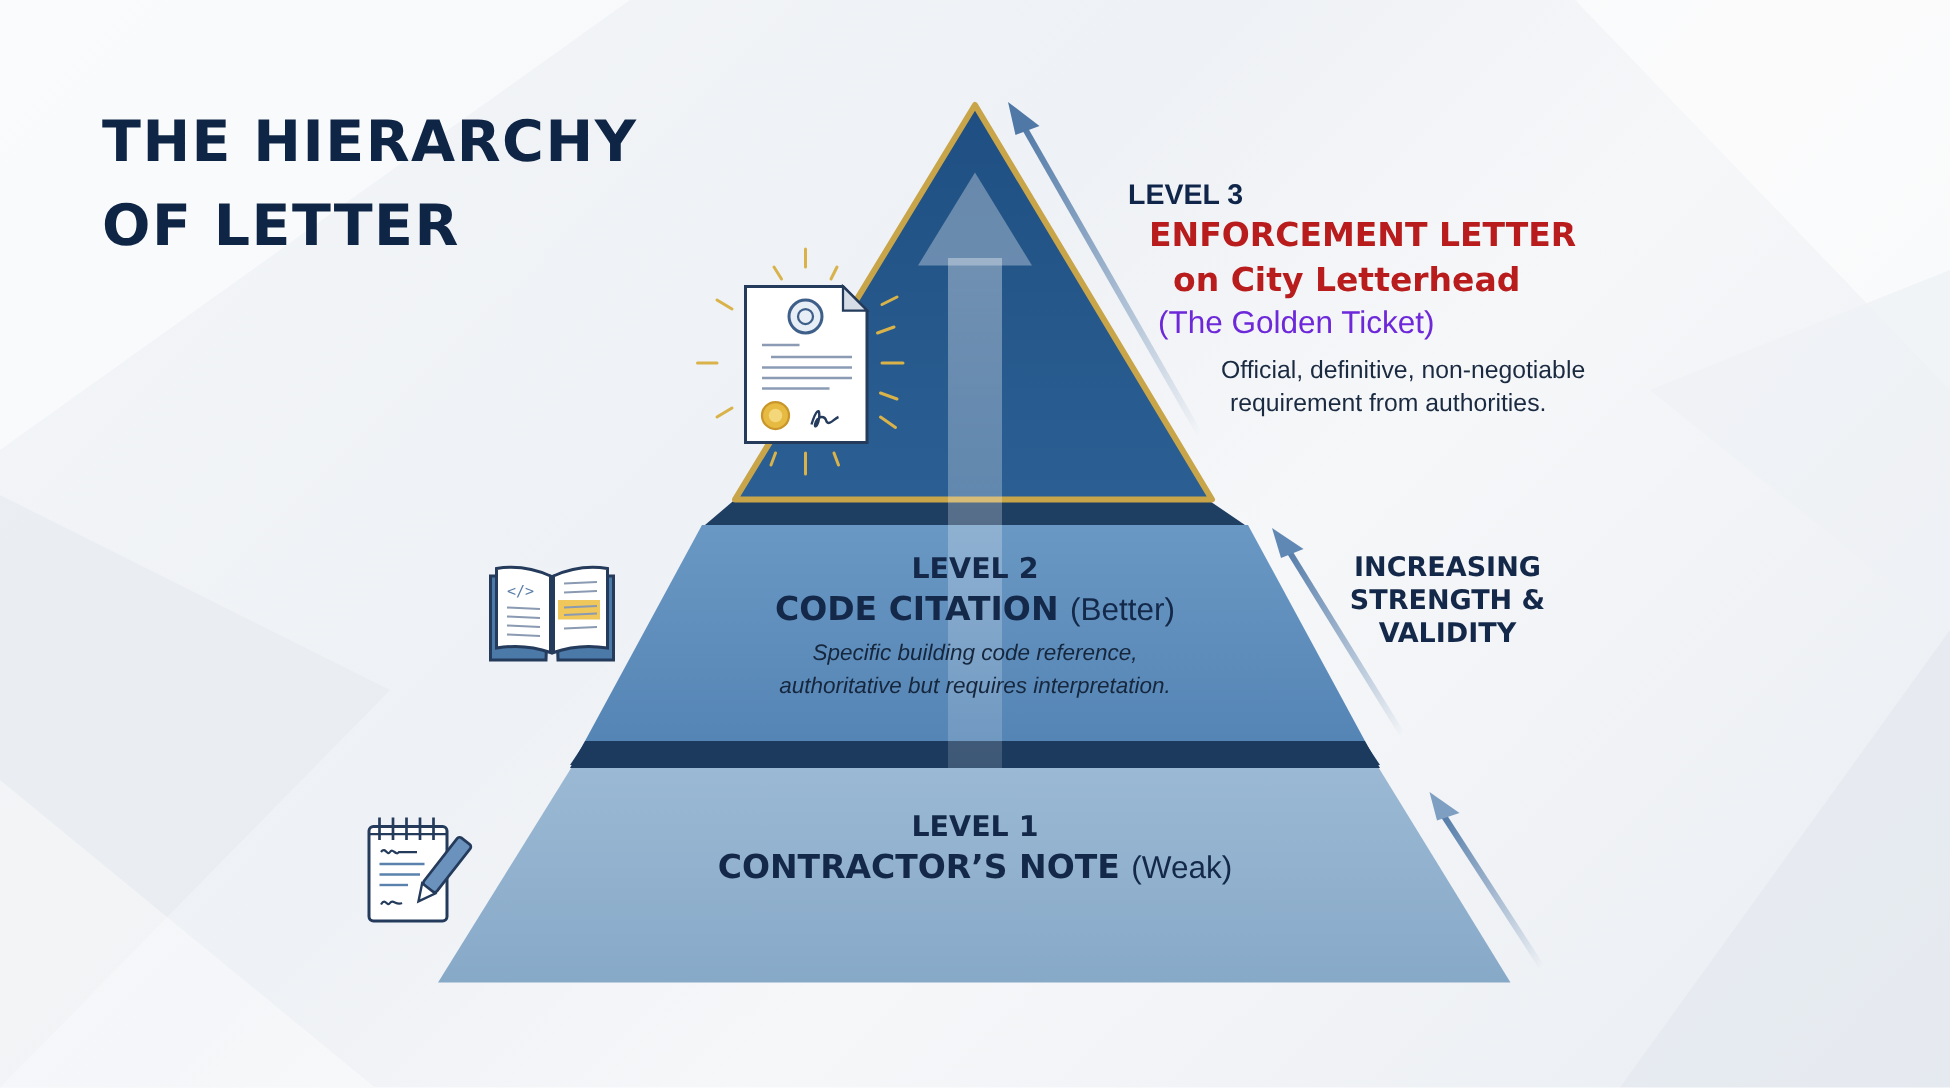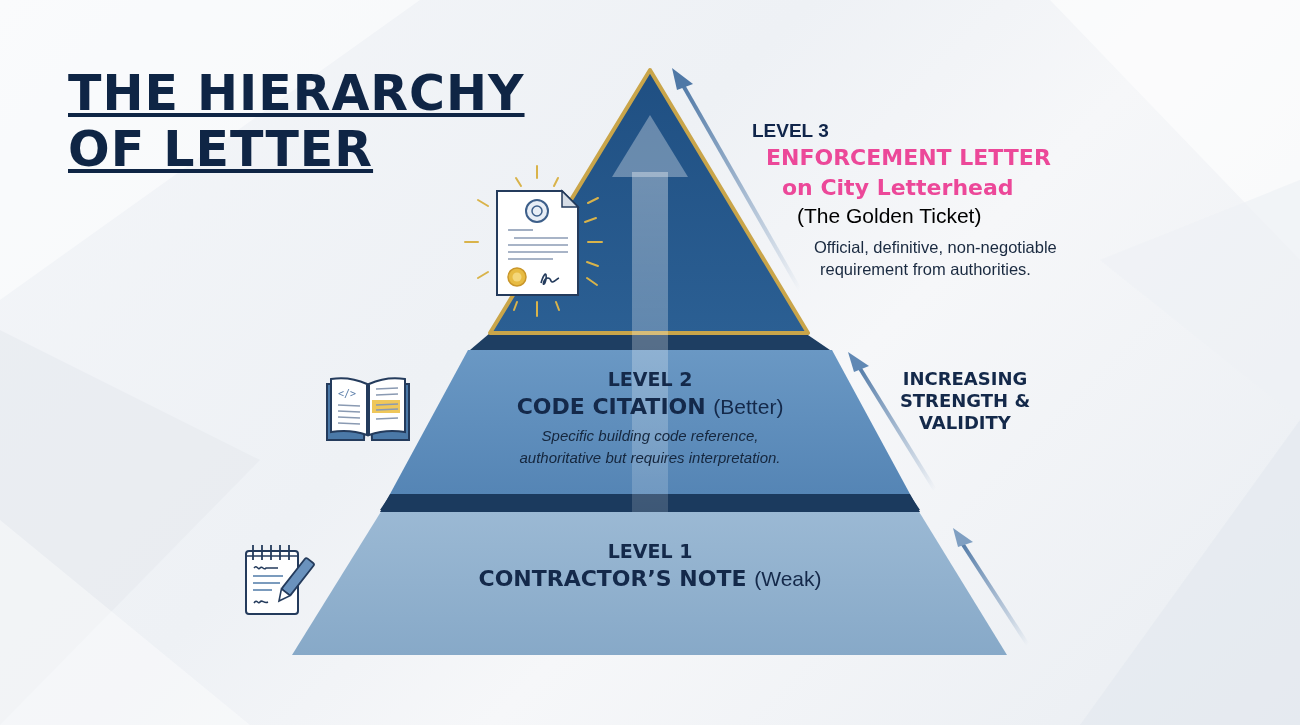--- a/index.html
+++ b/index.html
@@ -6,31 +6,31 @@
   body {
     width: 1300px; height: 725px; overflow: hidden; position: relative;
     background: linear-gradient(135deg, #f4f6f9 0%, #eef1f5 40%, #f6f7f9 60%, #e9edf2 100%);
     font-family: "Liberation Sans", "DejaVu Sans", sans-serif;
     color: #14284a;
   }
   .bg-facets { position: absolute; inset: 0; }
   .title {
     position: absolute; left: 68px; top: 66px;
     font-family: "DejaVu Sans", sans-serif; font-weight: bold;
-    font-size: 49px; line-height: 56px; letter-spacing: 1px; color: #0f2545; text-decoration: underline;
+    font-size: 38px; line-height: 56px; letter-spacing: 1px; color: #0f2545;
   }
   .title div { white-space: nowrap; }
   svg.diagram { position: absolute; left: 0; top: 0; }
   .text-block { position: absolute; text-align: center; }
   .lvl { font-family: "DejaVu Sans", sans-serif; font-weight: bold; color: #14294a; }
   .l3-text { position: absolute; left: 752px; top: 120px; width: 400px; }
   .l3-level { font-family: Liberation Sans, sans-serif; font-weight: bold; font-size: 19px; color: #10254a; }
-  .l3-title { font-family: "DejaVu Sans", sans-serif; font-weight: bold; font-size: 22px; color: #ec4899; line-height: 28px; margin-left: 14px; margin-top: 2px; }
+  .l3-title { font-family: "DejaVu Sans", sans-serif; font-weight: bold; font-size: 22px; color: #b91c1c; line-height: 28px; margin-left: 14px; margin-top: 2px; }
   .l3-title2 { margin-left: 30px; }
-  .l3-sub { font-size: 21px; color: #000000; margin-left: 45px; line-height: 28px; }
+  .l3-sub { font-size: 21px; color: #6d28d9; margin-left: 20px; line-height: 28px; }
   .l3-desc { font-size: 16.5px; color: #1a2a40; margin-left: 62px; line-height: 22px; margin-top: 6px; }
   .l2-text { left: 420px; top: 368px; width: 460px; }
   .l1-text { left: 340px; top: 540px; width: 620px; }
   .lvl-label { font-size: 19px; }
   .lvl-title { font-size: 22px; margin-top: 4px; }
   .lvl-title .qual { font-family: "Liberation Sans", sans-serif; font-weight: normal; font-size: 21px; }
   .lvl-desc { font-size: 15px; color: #15263d; line-height: 22px; margin-top: 6px; font-style: italic; }
   .side-label {
     position: absolute; left: 880px; top: 368px; width: 170px; text-align: center;
     font-family: "DejaVu Sans", sans-serif; font-weight: bold; font-size: 18px; line-height: 22px; color: #14294a;

